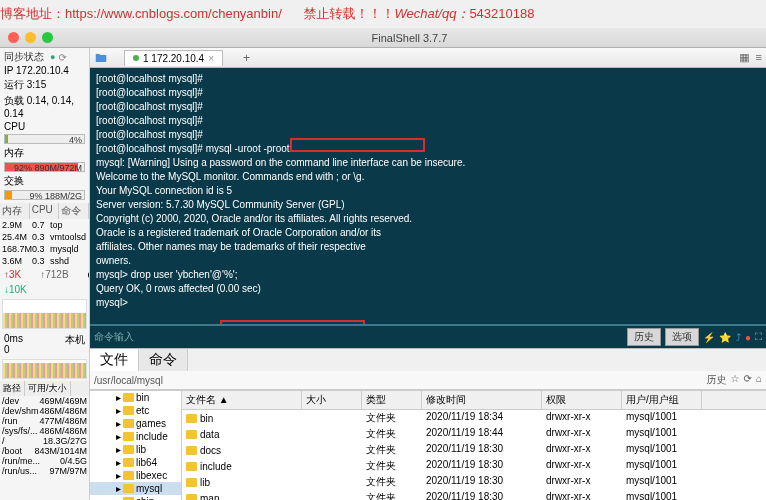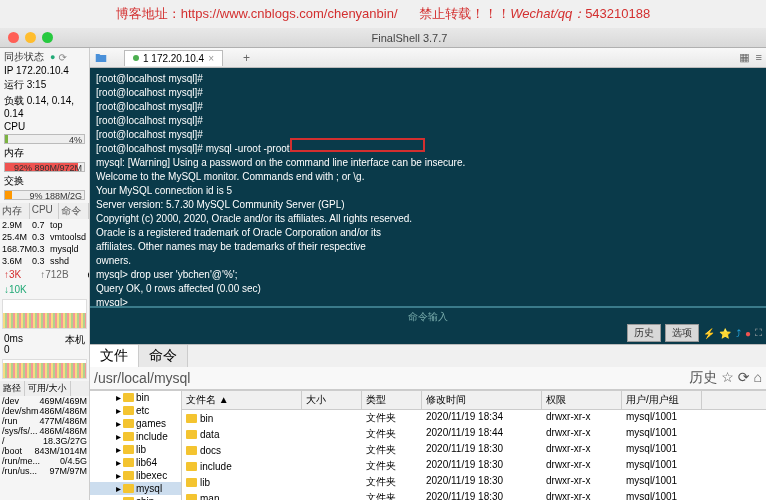--- a/index.html
+++ b/index.html
@@ -1,17 +1,17 @@
 <!DOCTYPE html>
 <html><head>
 <meta charset="utf-8">
 <style>
 * { margin: 0; padding: 0; box-sizing: border-box; font-family: "PingFang SC", "Microsoft YaHei", Arial, sans-serif; }
 body { background: #f0f0f0; font-size: 11px; width: 766px; height: 500px; overflow: hidden; }
-.watermark { position: absolute; top: 5px; left: 0; right: 0; font-size: 13px; color: #d32f2f; text-align: center; z-index: 100; }
+.watermark { position: absolute; top: 5px; left: 0; right: 0; font-size: 13px; color: #d32f2f; z-index: 100; }
 .watermark a { color: #d32f2f; text-decoration: none; }
 .titlebar { position: absolute; top: 28px; left: 0; right: 0; height: 20px; background: linear-gradient(#e8e8e8,#d8d8d8); border-bottom: 1px solid #b0b0b0; display: flex; align-items: center; }
 .traffic { display: flex; gap: 6px; padding-left: 8px; }
 .traffic span { width: 11px; height: 11px; border-radius: 50%; }
 .traffic .r { background: #ff5f56; } .traffic .y { background: #ffbd2e; } .traffic .g { background: #27c93f; }
 .title-center { flex: 1; text-align: center; font-size: 11px; color: #444; }
 .main { position: absolute; top: 48px; left: 0; right: 0; bottom: 0; display: flex; }
 .sidebar { width: 90px; background: #f5f5f5; border-right: 1px solid #ccc; font-size: 10px; overflow: hidden; }
 .sidebar-sec { padding: 2px 4px; }
 .sync { display: flex; align-items: center; gap: 3px; color: #333; }
@@ -38,28 +38,28 @@
 .content { flex: 1; display: flex; flex-direction: column; background: #fff; }
 .tabbar { height: 20px; background: linear-gradient(#f8f8f8,#e8e8e8); border-bottom: 1px solid #bbb; display: flex; align-items: center; padding: 0 4px; gap: 16px; }
 .tab { background: #fff; border: 1px solid #bbb; border-bottom: none; padding: 2px 8px; font-size: 10px; display: flex; align-items: center; gap: 4px; }
 .tab .dot { width: 6px; height: 6px; border-radius: 50%; background: #4caf50; }
 .add-tab { color: #666; font-size: 12px; padding: 0 4px; }
 .folder-ico { width: 14px; height: 14px; fill: #4a90d9; }
 .terminal { flex: 1; background: #0a3a4a; color: #fff; font-family: Menlo, Consolas, monospace; font-size: 10px; padding: 4px 6px; line-height: 14px; overflow: hidden; position: relative; }
 .redbox1 { position: absolute; border: 2px solid #d32f2f; }
 .rb-a { left: 200px; top: 70px; width: 135px; height: 14px; }
 .rb-b { left: 130px; top: 252px; width: 145px; height: 14px; }
-.cmd-input-bar { background: #0a3a4a; border-top: 2px solid #3a7a8a; padding: 2px 4px; display: flex; align-items: center; flex-direction: column; }
+.cmd-input-bar { background: #0a3a4a; border-top: 2px solid #3a7a8a; padding: 2px 4px; display: flex; align-items: center; }
 .cmd-input-bar span { color: #7aa; font-size: 10px; }
 .cmd-toolbar { margin-left: auto; display: flex; gap: 4px; align-items: center; }
 .cmd-btn { background: #d8d8d8; border: 1px solid #999; padding: 1px 6px; font-size: 10px; color: #333; }
 .filetabs { display: flex; background: #f0f0f0; border-top: 1px solid #bbb; }
 .filetab { padding: 2px 10px; font-size: 14px; border-right: 1px solid #ccc; background: #fff; }
 .filetab.inactive { background: #e8e8e8; }
-.breadcrumb { background: #f8f8f8; border-bottom: 1px solid #ccc; padding: 2px 4px; font-size: 14px; display: flex; align-items: center; }
+.breadcrumb { background: #f8f8f8; border-bottom: 1px solid #ccc; padding: 2px 4px; font-size: 10px; display: flex; align-items: center; }
 .breadcrumb span { color: #555; }
 .breadcrumb .right { margin-left: auto; display: flex; gap: 4px; }
 .filepane { display: flex; height: 110px; background: #fff; border-top: 1px solid #ccc; }
 .tree { width: 92px; border-right: 1px solid #ccc; font-size: 10px; overflow: hidden; }
 .tree-item { padding: 1px 2px 1px 14px; display: flex; align-items: center; gap: 2px; }
 .tree-item.l2 { padding-left: 26px; }
 .tree-item.sel { background: #cde; }
 .folder-small { width: 11px; height: 9px; background: #f4c430; border-radius: 1px; }
 .filelist { flex: 1; overflow: auto; }
 .fl-head { display: flex; background: #f0f0f0; border-bottom: 1px solid #ccc; font-size: 10px; position: sticky; top: 0; }

